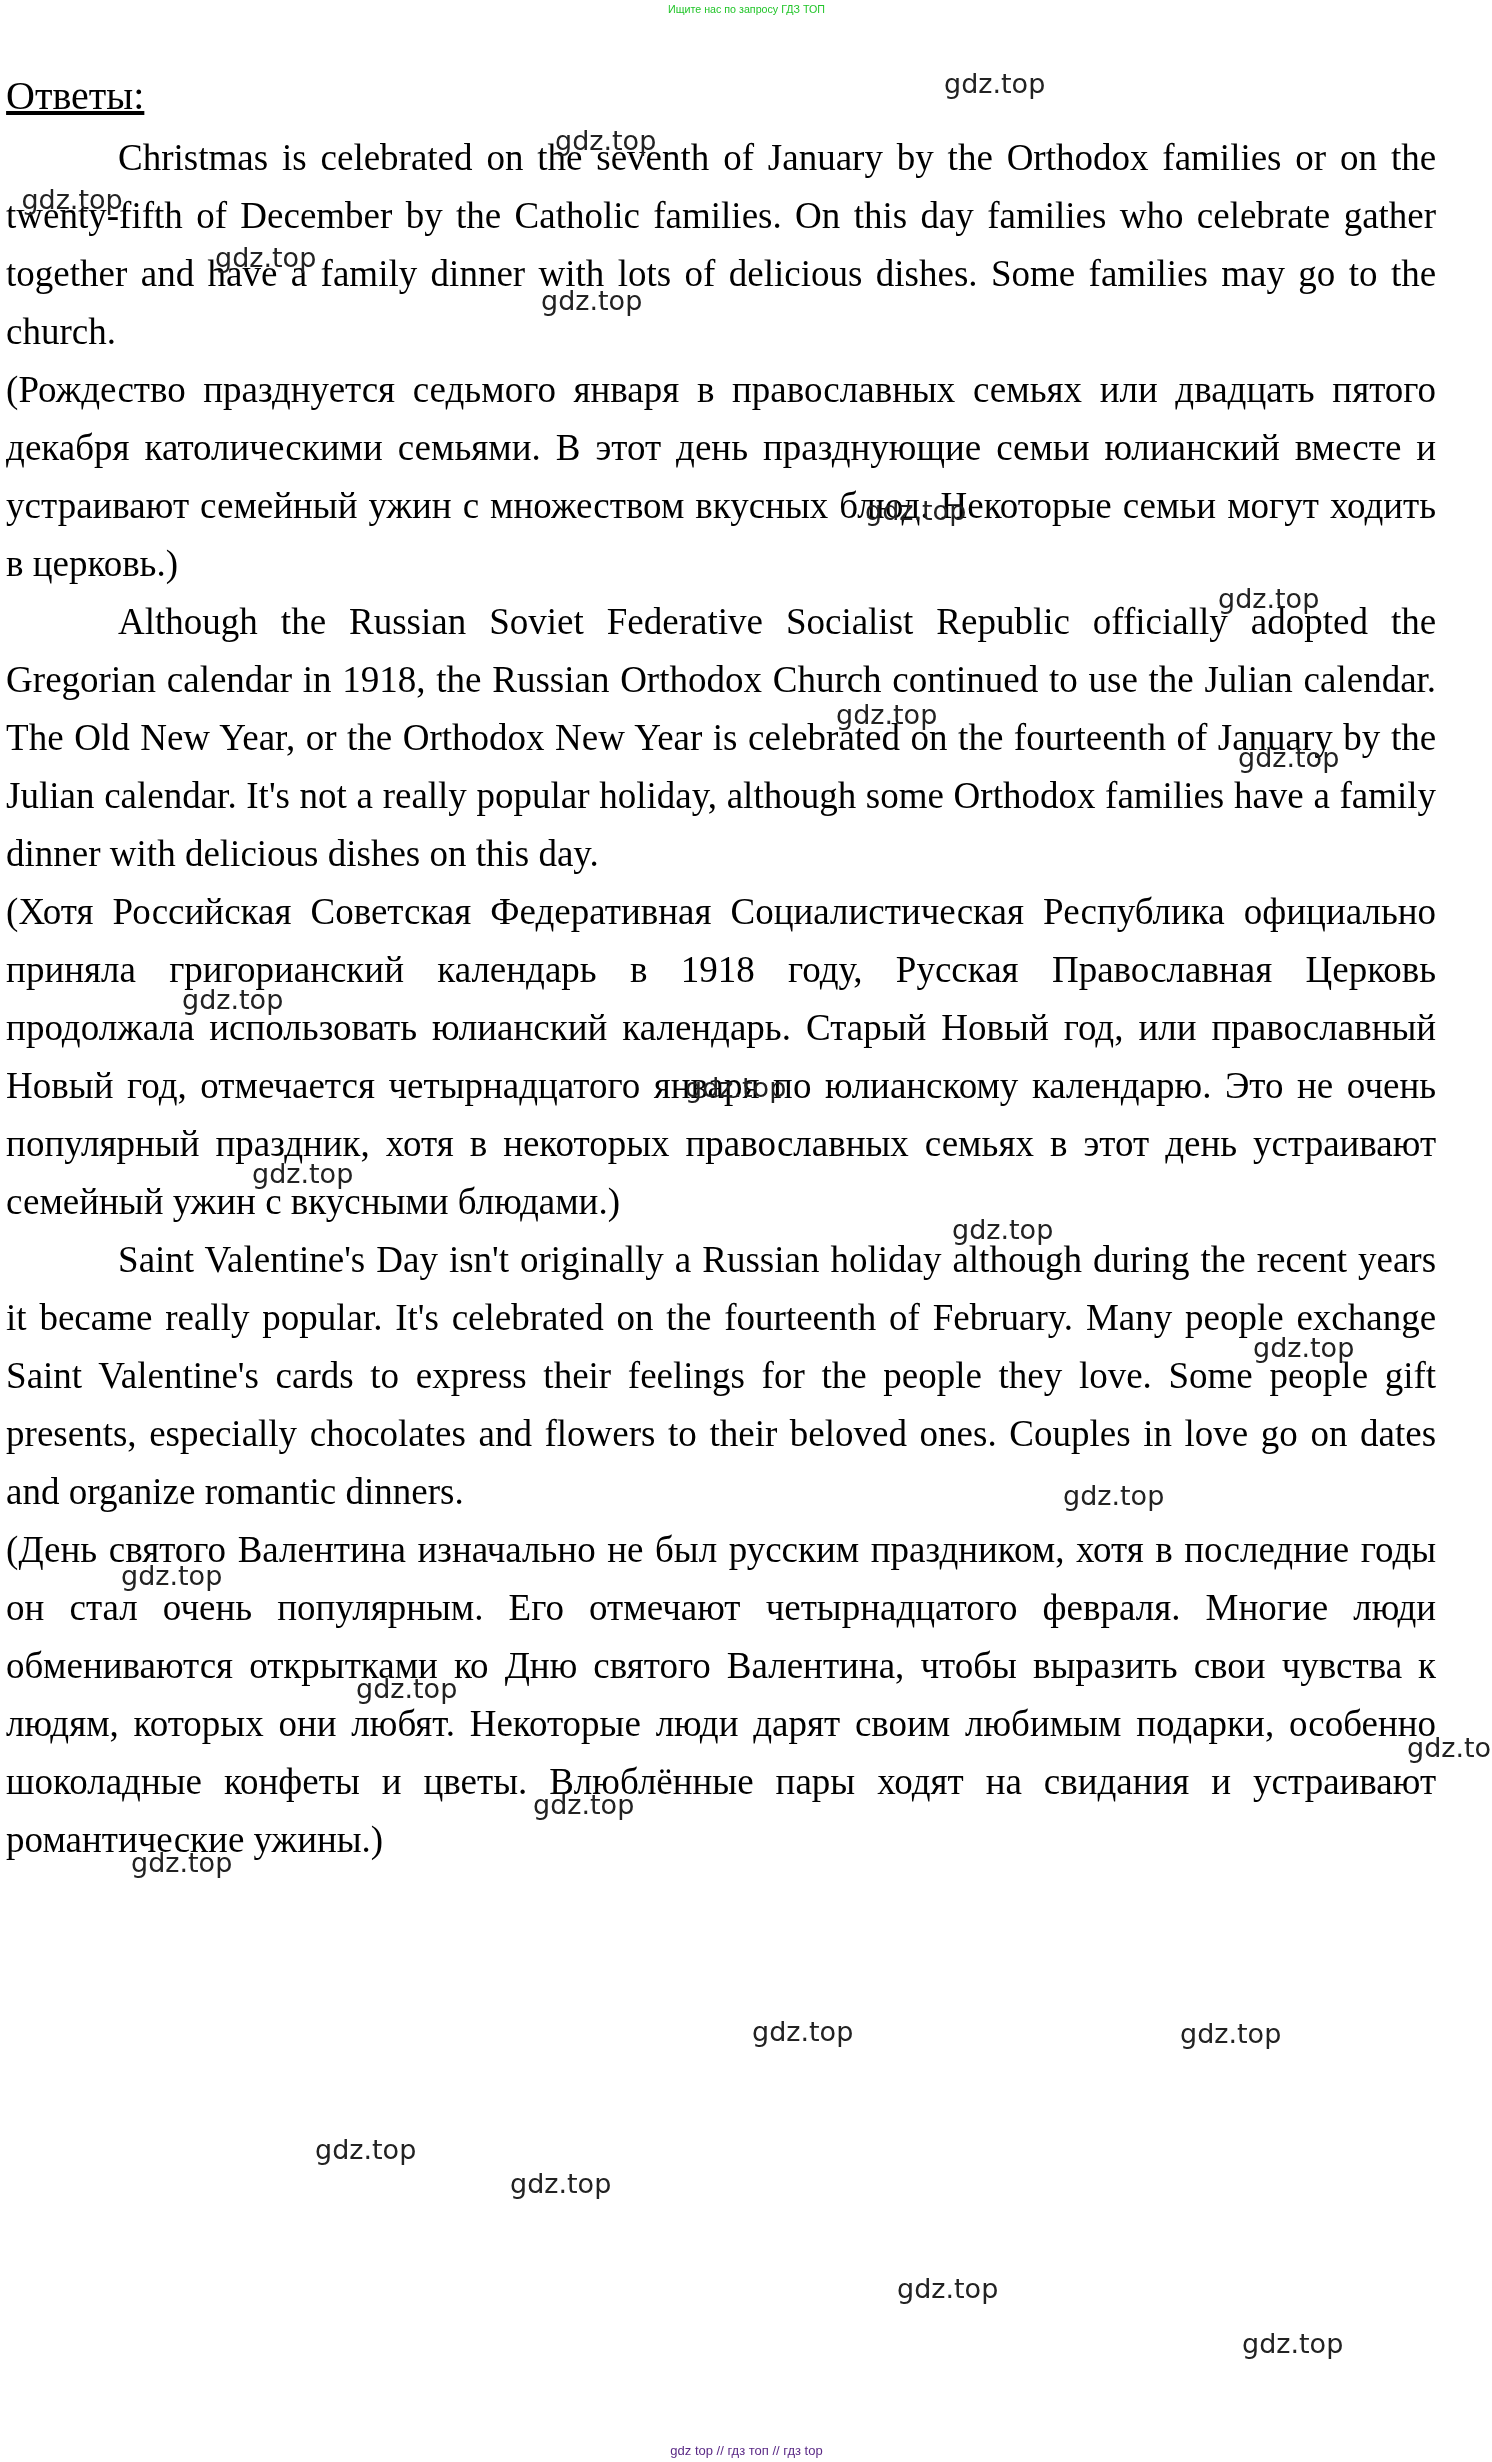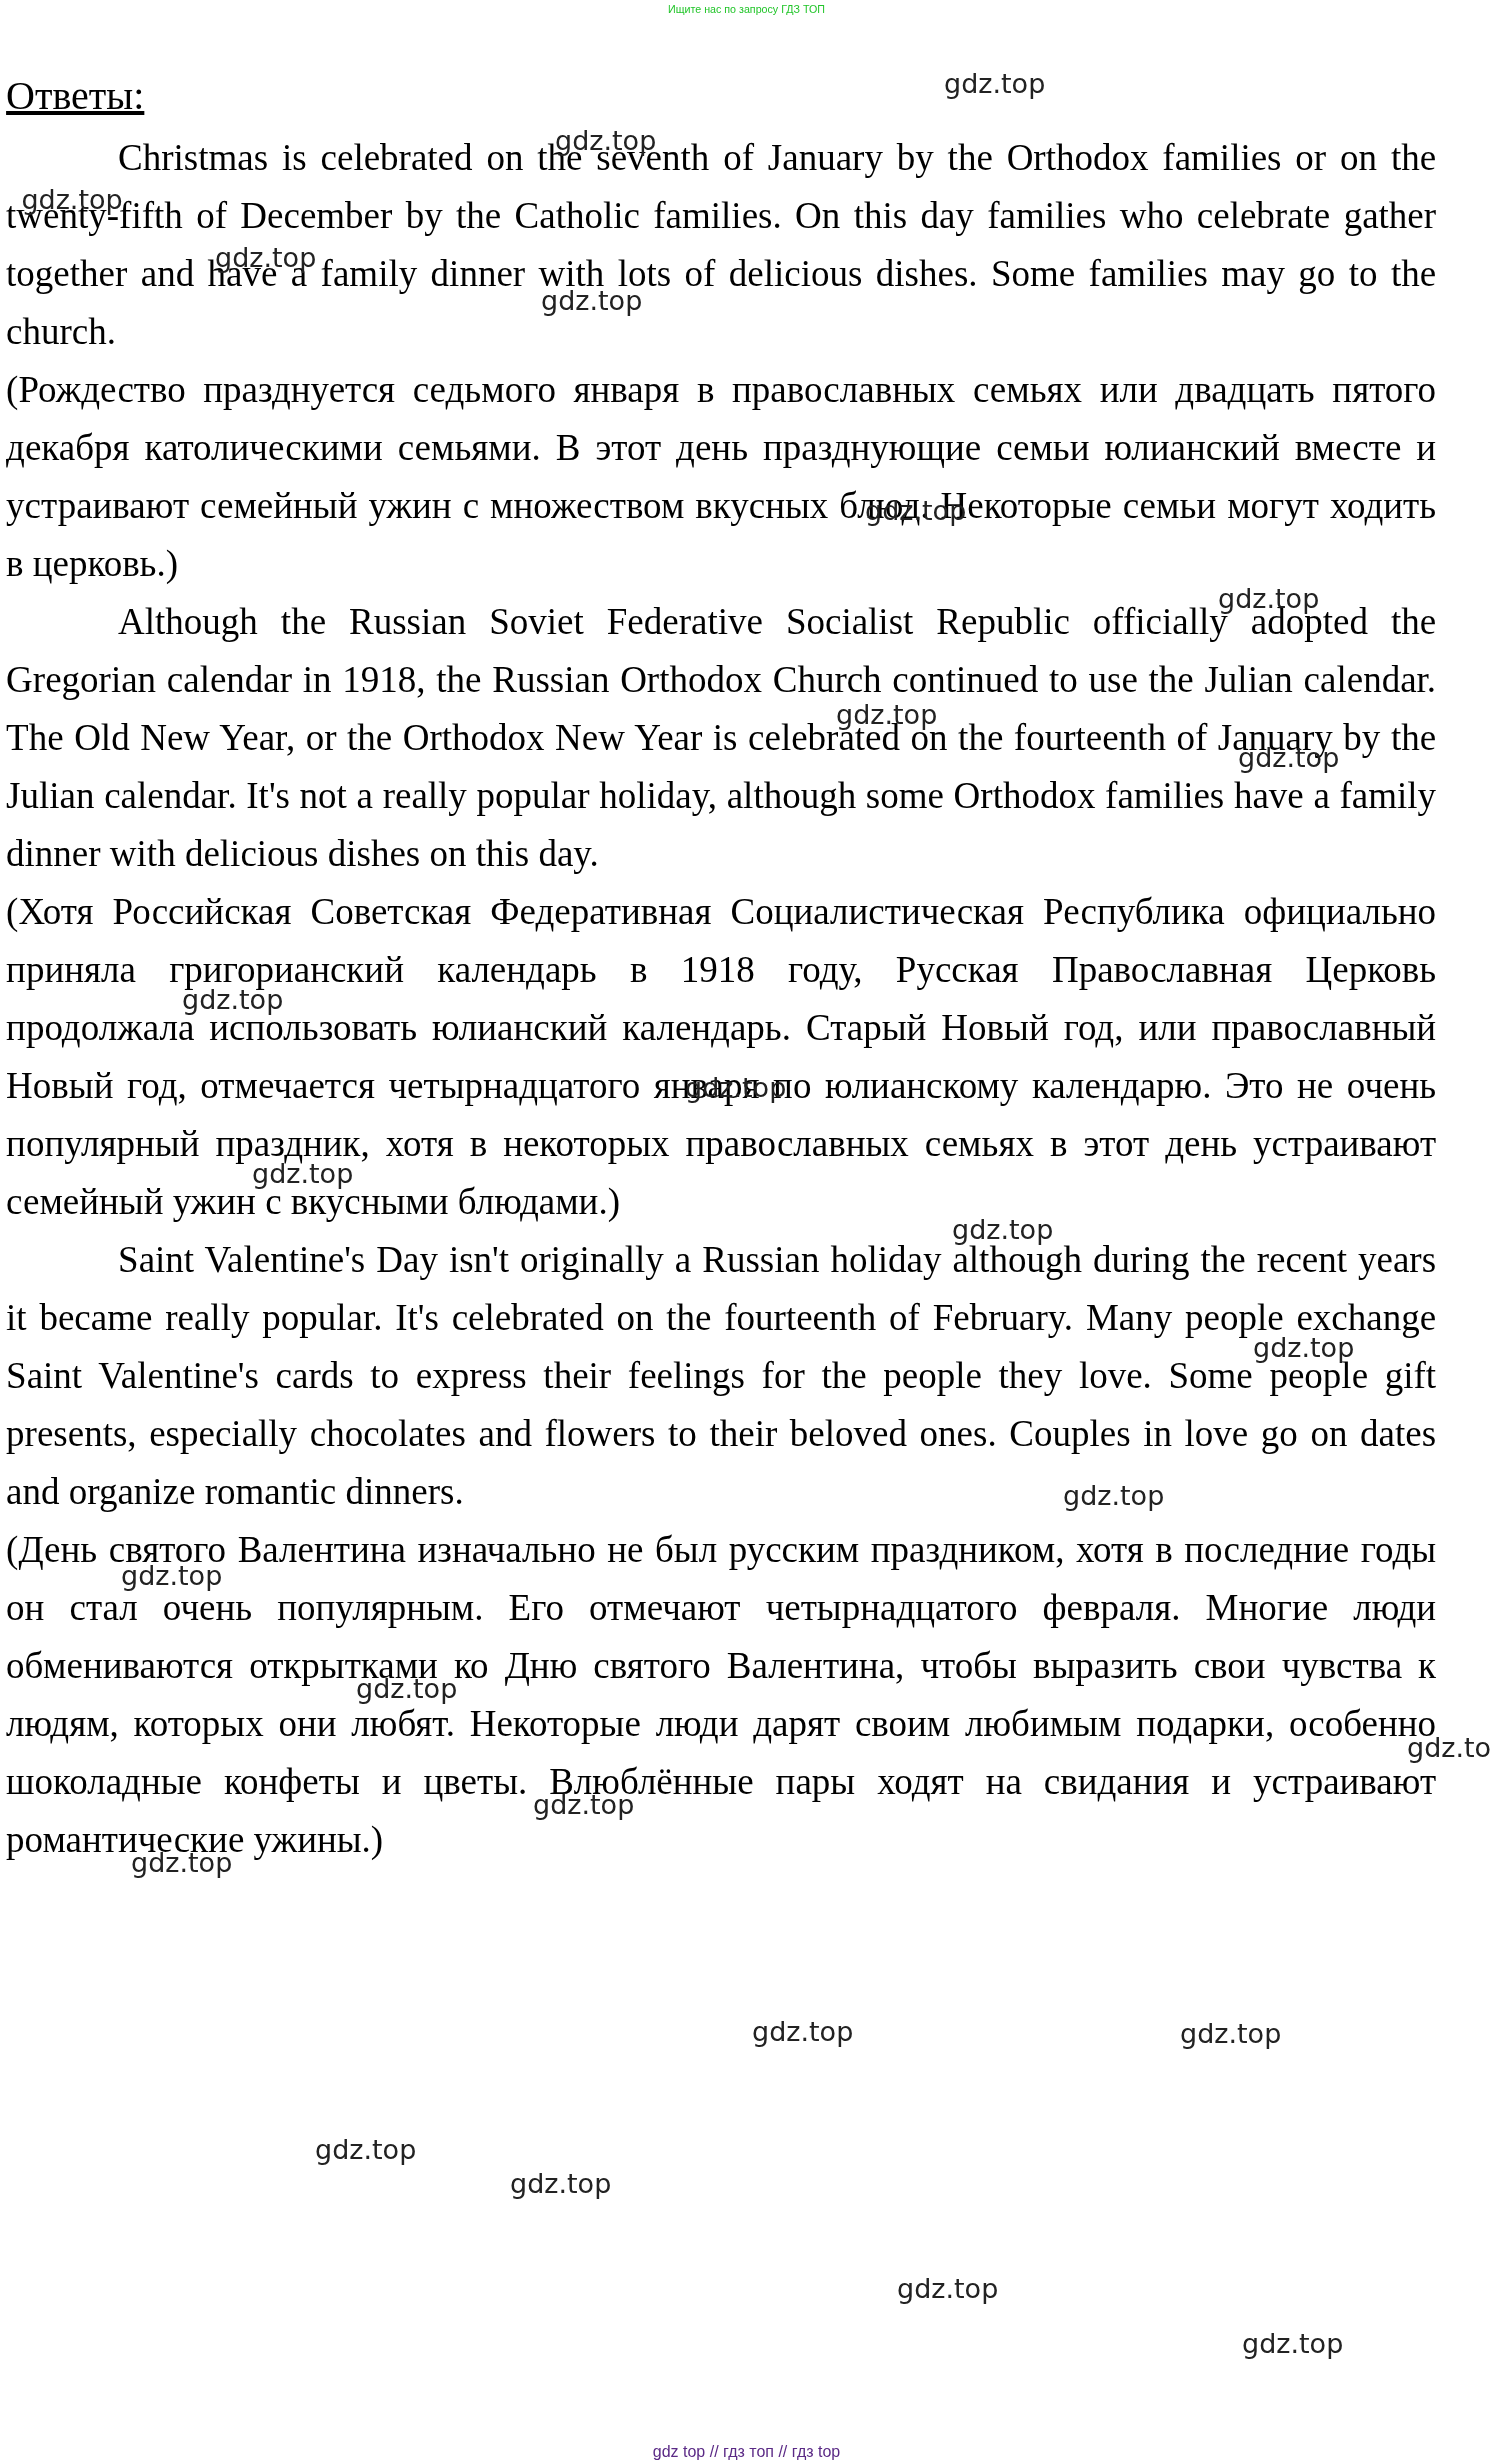--- a/index.html
+++ b/index.html
@@ -23,21 +23,21 @@
   .para {
     font-size: 37px; line-height: 58px; text-align: justify; margin: 0;
   }
   .para.indent { text-indent: 112px; }
   .wm {
     position: absolute; font-family: "DejaVu Sans", sans-serif; font-size: 27px;
     color: #222; line-height: 1; white-space: nowrap;
   }
   .footer {
     position: absolute; top: 2443px; left: 0; width: 1493px; text-align: center;
-    font-family: "Liberation Sans", sans-serif; font-size: 16px; color: #5b2a86;
+    font-family: "Liberation Sans", sans-serif; font-size: 13px; color: #5b2a86;
   }
 </style>
 </head>
 <body>
 
 <div class="banner">Ищите нас по запросу ГДЗ ТОП</div>
 
 <div class="page">
   <div class="answers-label">Ответы:</div>
   <p class="para indent">Christmas is celebrated on the seventh of January by the Orthodox families or on the twenty-fifth of December by the Catholic families. On this day families who celebrate gather together and have a family dinner with lots of delicious dishes. Some families may go to the church.</p>

